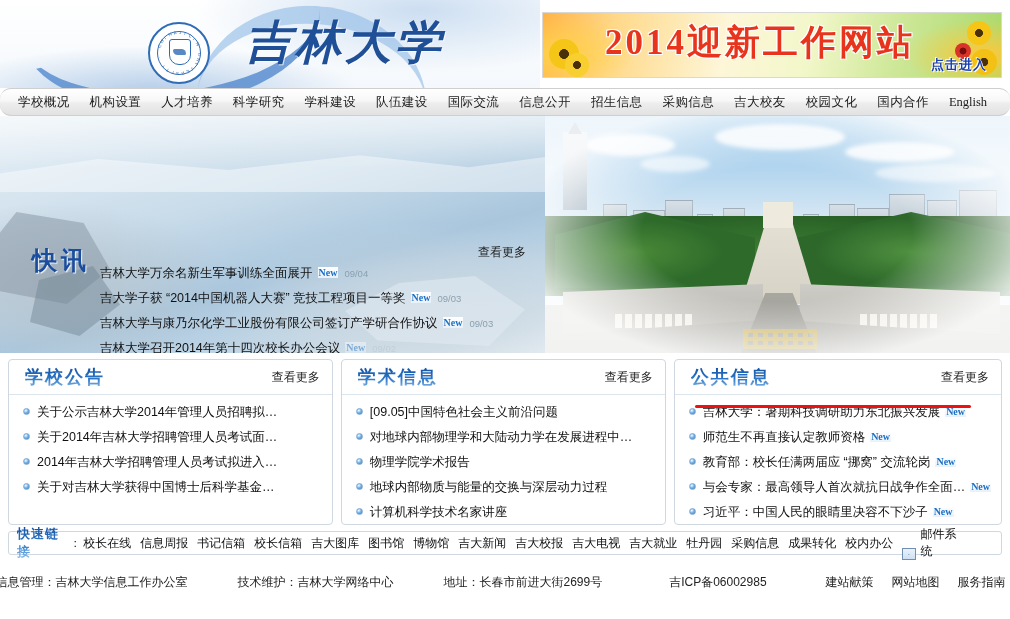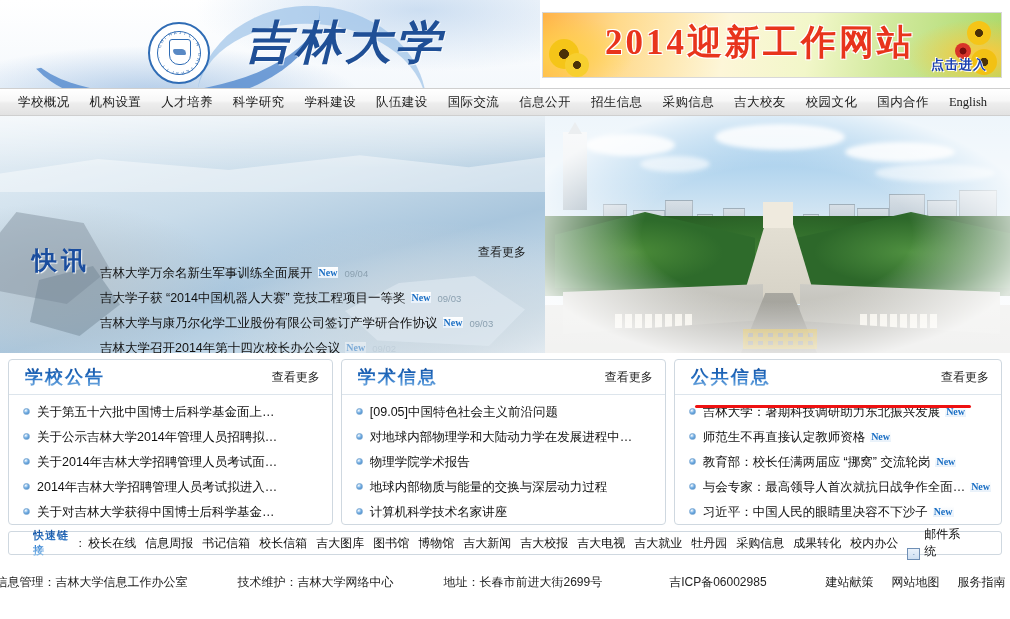--- a/index.html
+++ b/index.html
@@ -85,21 +85,21 @@
   .f2{left:22px;top:40px;width:24px;height:24px;background:radial-gradient(circle,#4a3008 0 22%,#f7cf2f 24% 100%);}
   .f3{right:10px;top:8px;width:24px;height:24px;background:radial-gradient(circle,#4a3008 0 22%,#f5c518 24% 100%);}
   .f4{right:4px;top:36px;width:26px;height:26px;background:radial-gradient(circle,#4a3008 0 22%,#f2c113 24% 100%);}
   .f5{right:30px;top:30px;width:16px;height:16px;background:radial-gradient(circle,#7a0d0d 0 30%,#d8342a 32% 100%);}
 
   
   .nav{
     height:26px;
     background:linear-gradient(180deg,#ffffff 0%,#f7f7f7 45%,#ededed 55%,#e2e2e2 100%);
     border-top:1px solid #cfcfcf;border-bottom:1px solid #cfcfcf;
-    display:flex;align-items:center;
+    display:flex;align-items:center;border-radius:11px;
   }
   .nav-item{
     font-size:12.5px;color:#1a1a1a;white-space:nowrap;cursor:pointer;
     padding:0 10px;letter-spacing:.4px;
   }
   .nav-item:first-child{margin-left:8px;}
   .nav-item.en{font-family:"Liberation Serif","DejaVu Serif",serif;letter-spacing:0;}
 
   
   .hero{position:relative;height:237px;background:#fff;display:flex;}
@@ -225,24 +225,24 @@
   }
 
   
   .quick{
     margin:6px 8px 0 8px;height:24px;box-sizing:border-box;
     border:1px solid #cfd8e0;border-radius:3px;background:#fff;
     display:flex;align-items:center;padding:0 8px;
   }
   .qlabel{
     font-family:"Liberation Serif","DejaVu Serif",serif;
-    font-size:11px;font-weight:bold;letter-spacing:1px;
+    font-size:13px;font-weight:bold;letter-spacing:1px;
     background:linear-gradient(180deg,#0d4b9c 0%,#3a86d4 60%,#9fcbee 100%);
     -webkit-background-clip:text;background-clip:text;
-    color:transparent;margin-left:16px;-webkit-text-fill-color:transparent;
+    color:transparent;-webkit-text-fill-color:transparent;
   }
   .qcolon{font-size:12px;color:#333;margin:0 2px 0 0;}
   .qitem{font-size:12px;color:#111;cursor:pointer;margin-right:9px;white-space:nowrap;}
   .qmail{margin-left:auto;display:flex;align-items:flex-end;font-size:12px;color:#111;cursor:pointer;padding-right:28px;}
   .env{
     display:inline-block;width:13px;height:10px;border:1px solid #6f8fb5;
     background:linear-gradient(180deg,#eaf2fb 0%,#cfe0f2 100%);margin-right:4px;position:relative;
   }
   .env:after{content:"";position:absolute;left:0;top:0;width:11px;height:5px;
     border-bottom:1px solid #6f8fb5;clip-path:polygon(0 0,50% 100%,100% 0);}
@@ -406,21 +406,20 @@
     </div>
   </div>
 
   <div class="panels" id="panels">
       <div class="panel">
         <div class="panel-hd">
           <div class="panel-title">学校公告</div>
           <div class="more">查看更多</div>
         </div>
         <div class="plist">
-          <div class="pitem"><span class="bullet"></span><span>关于第五十六批中国博士后科学基金面上…</span></div>
           <div class="pitem"><span class="bullet"></span><span>关于公示吉林大学2014年管理人员招聘拟…</span></div>
           <div class="pitem"><span class="bullet"></span><span>关于2014年吉林大学招聘管理人员考试面…</span></div>
           <div class="pitem"><span class="bullet"></span><span>2014年吉林大学招聘管理人员考试拟进入…</span></div>
           <div class="pitem"><span class="bullet"></span><span>关于对吉林大学获得中国博士后科学基金…</span></div>
         </div>
       </div>
       <div class="panel">
         <div class="panel-hd">
           <div class="panel-title">学术信息</div>
           <div class="more">查看更多</div>

